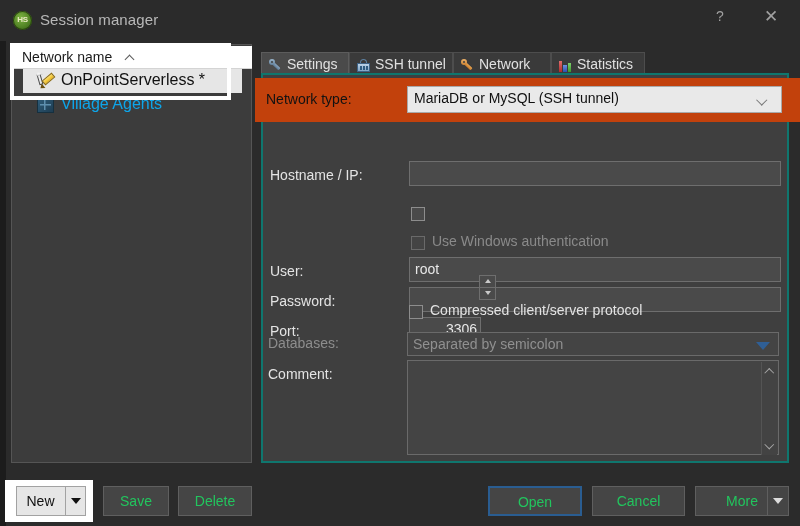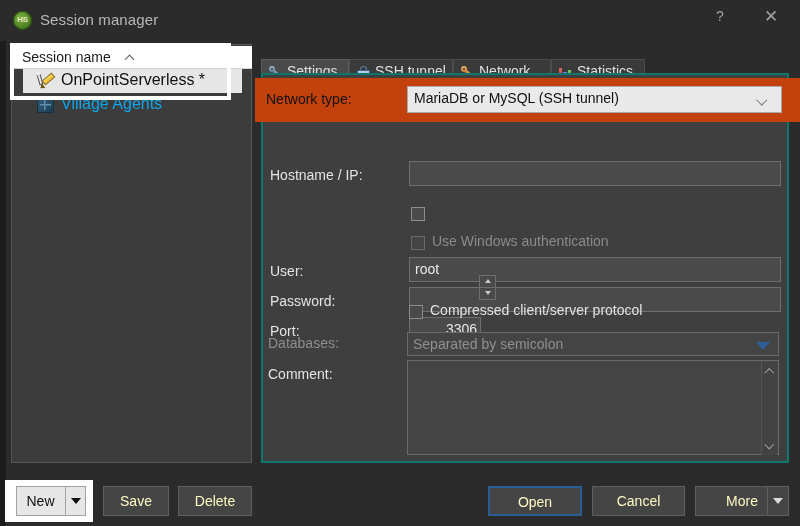--- a/index.html
+++ b/index.html
@@ -204,21 +204,21 @@
   }
 
   
   .tabstrip {
     position: absolute;
     left: 0; top: 4px;
     width: 528px; height: 25px;
   }
   .tab {
     position: absolute;
-    top: 11px;
+    top: 4px;
     height: 25px;
     background: #3a3a3a;
     border: 1px solid #4d4d4d;
     border-bottom: none;
     box-sizing: border-box;
     cursor: default;
   }
   .tab.active {
     background: #4a4a4a;
     border-color: #5c5c5c;
@@ -474,21 +474,21 @@
   .sb-chev.dn::before { transform: rotate(45deg); top: 0; }
 
   
   .btn {
     position: absolute;
     height: 30px;
     background: #454545;
     border: 1px solid #5f5f5f;
     box-sizing: border-box;
     font-size: 14px;
-    color: #fef9c3;
+    color: #22c55e;
     text-align: center;
     line-height: 28px;
     cursor: default;
     white-space: nowrap;
   }
   .btn.default {
     border: 2px solid #2a5d91;
   }
   .btn .split {
     position: absolute;
@@ -571,21 +571,21 @@
     <div class="logo">
       <span>HS</span>
     </div>
     <div class="title-text">Session manager</div>
     <div class="win-btn help">?</div>
     <div class="win-btn close">✕</div>
   </div>
 
   <div class="tree-panel">
     <div class="tree-header">
-      <div class="tree-header-label">Session name</div>
+      <div class="tree-header-label">Network name</div>
       <div class="sort-caret"></div>
     </div>
 
     <div class="tree-row r0 selected">
       <div class="tree-icon icon-session-edit">
         <div class="cursor2"></div>
         <div class="cursor"></div>
         <div class="pencil"></div>
         <div class="pencil-tip"></div>
       </div>

